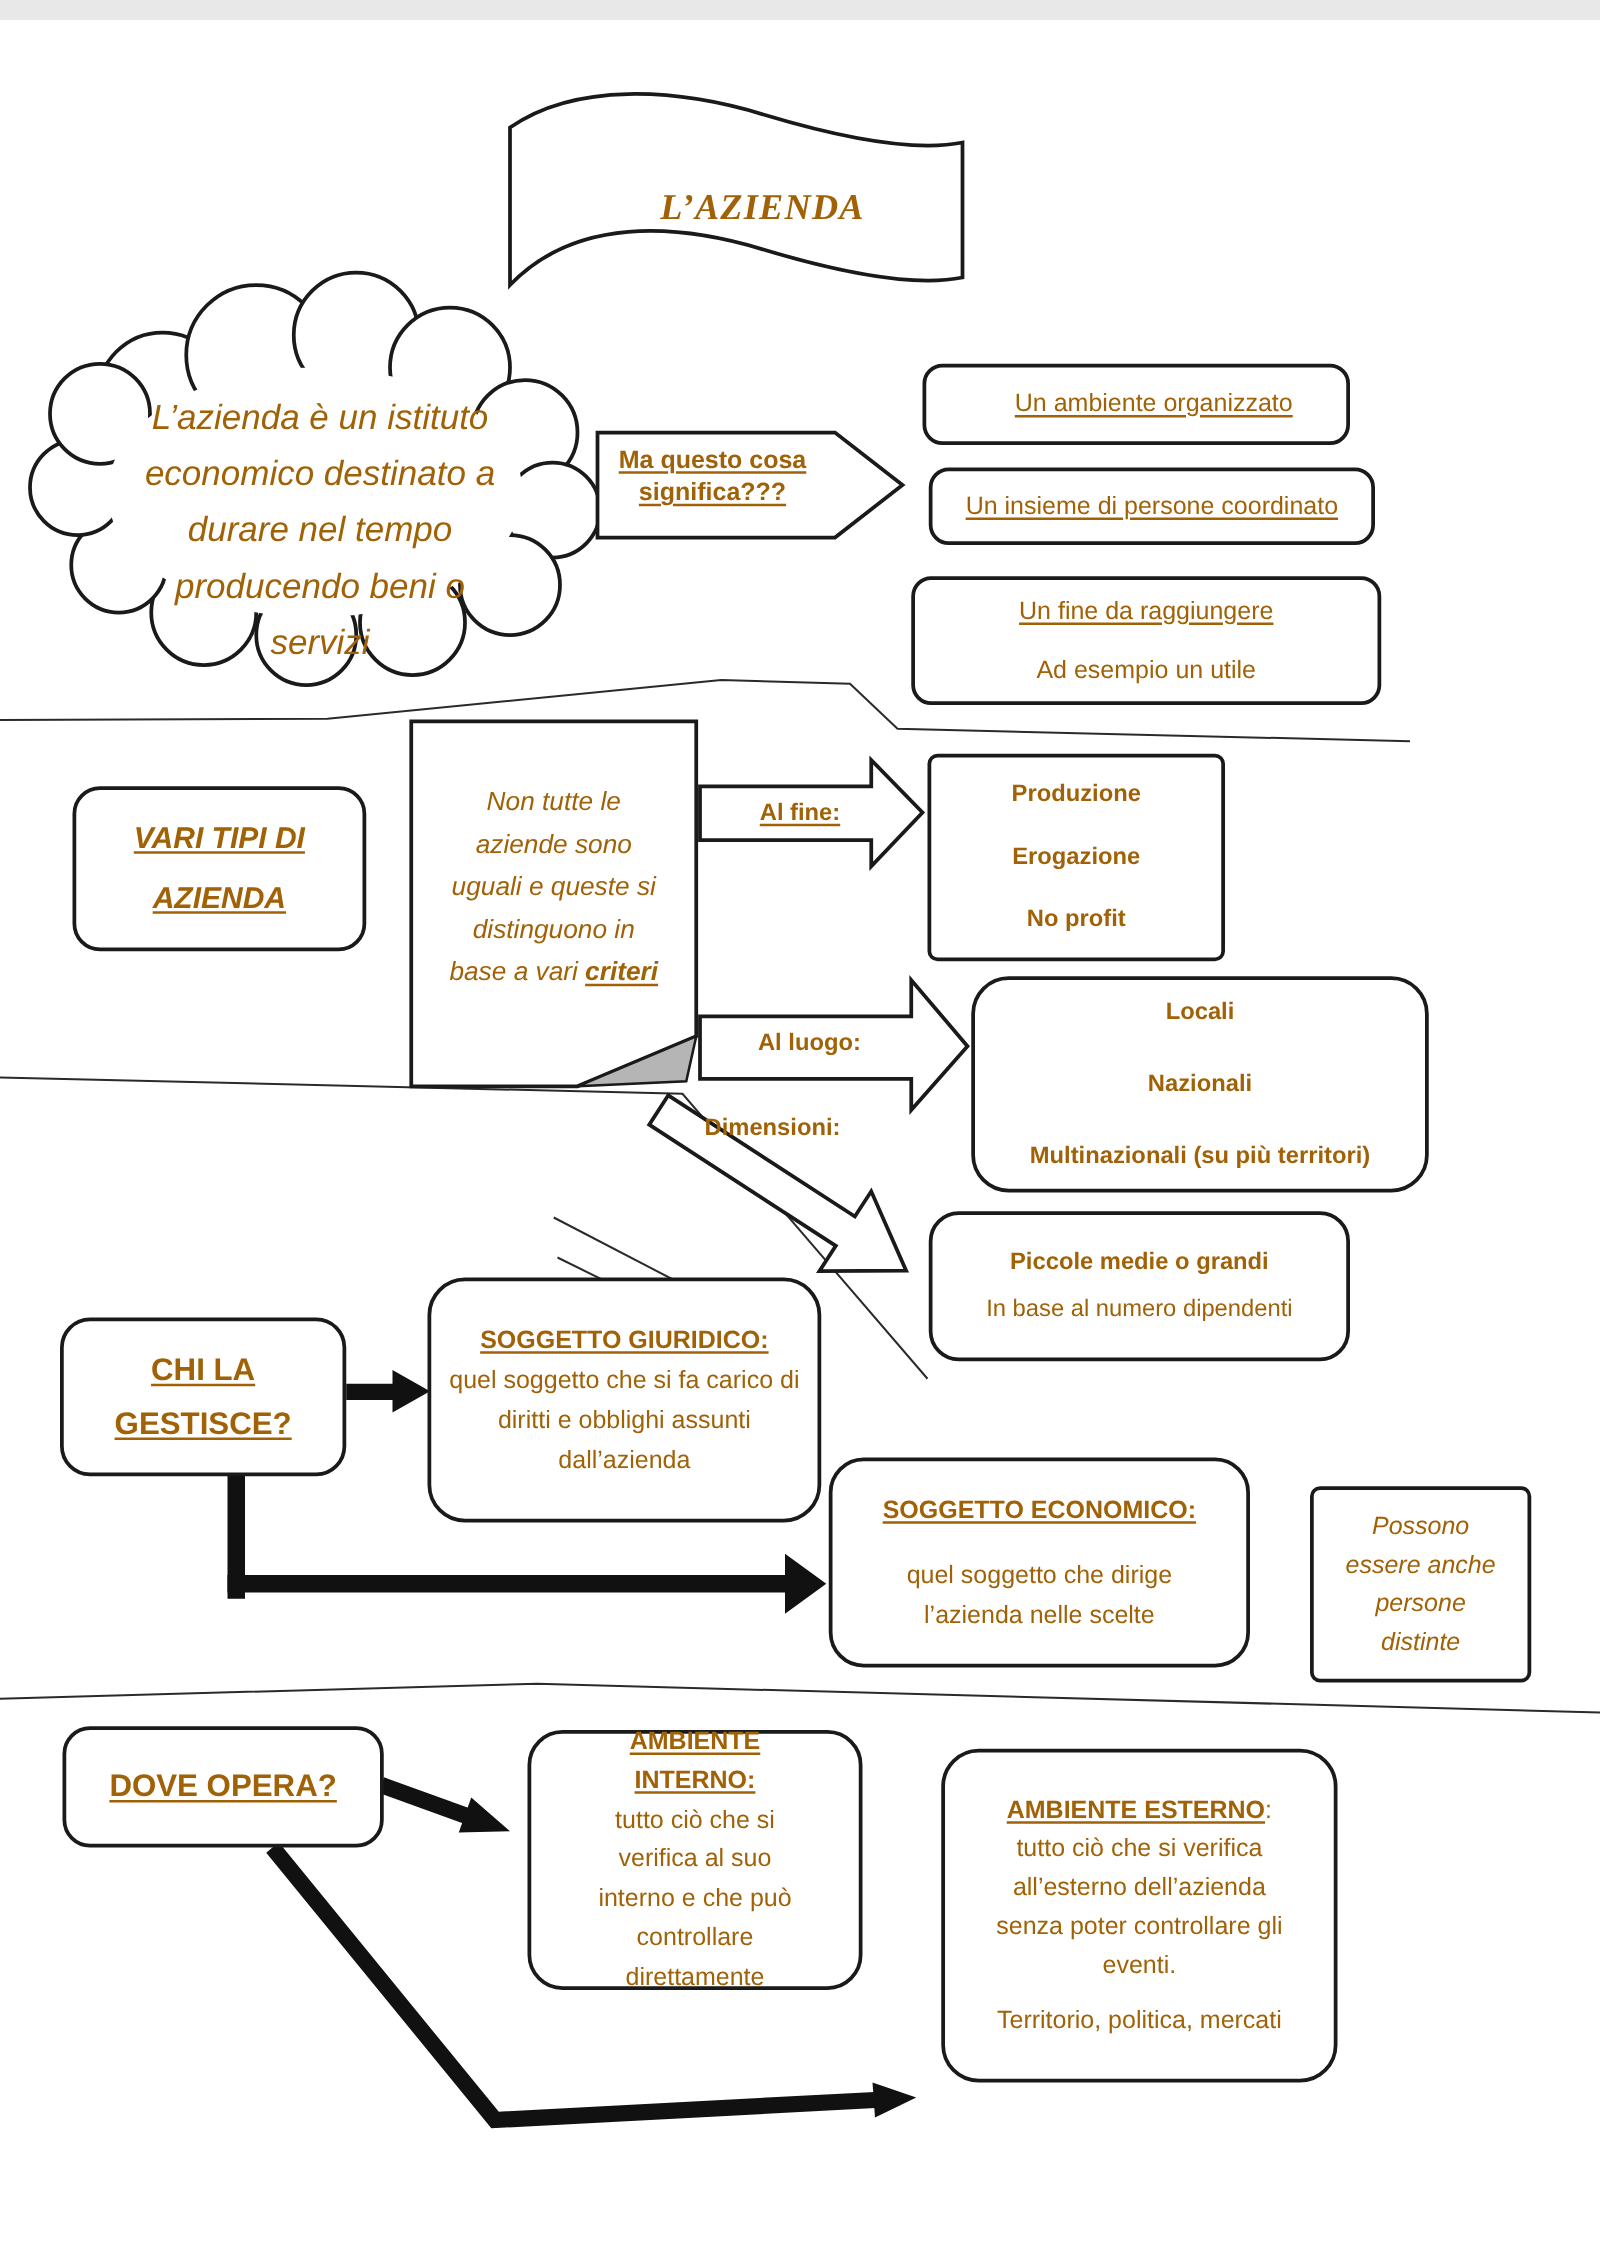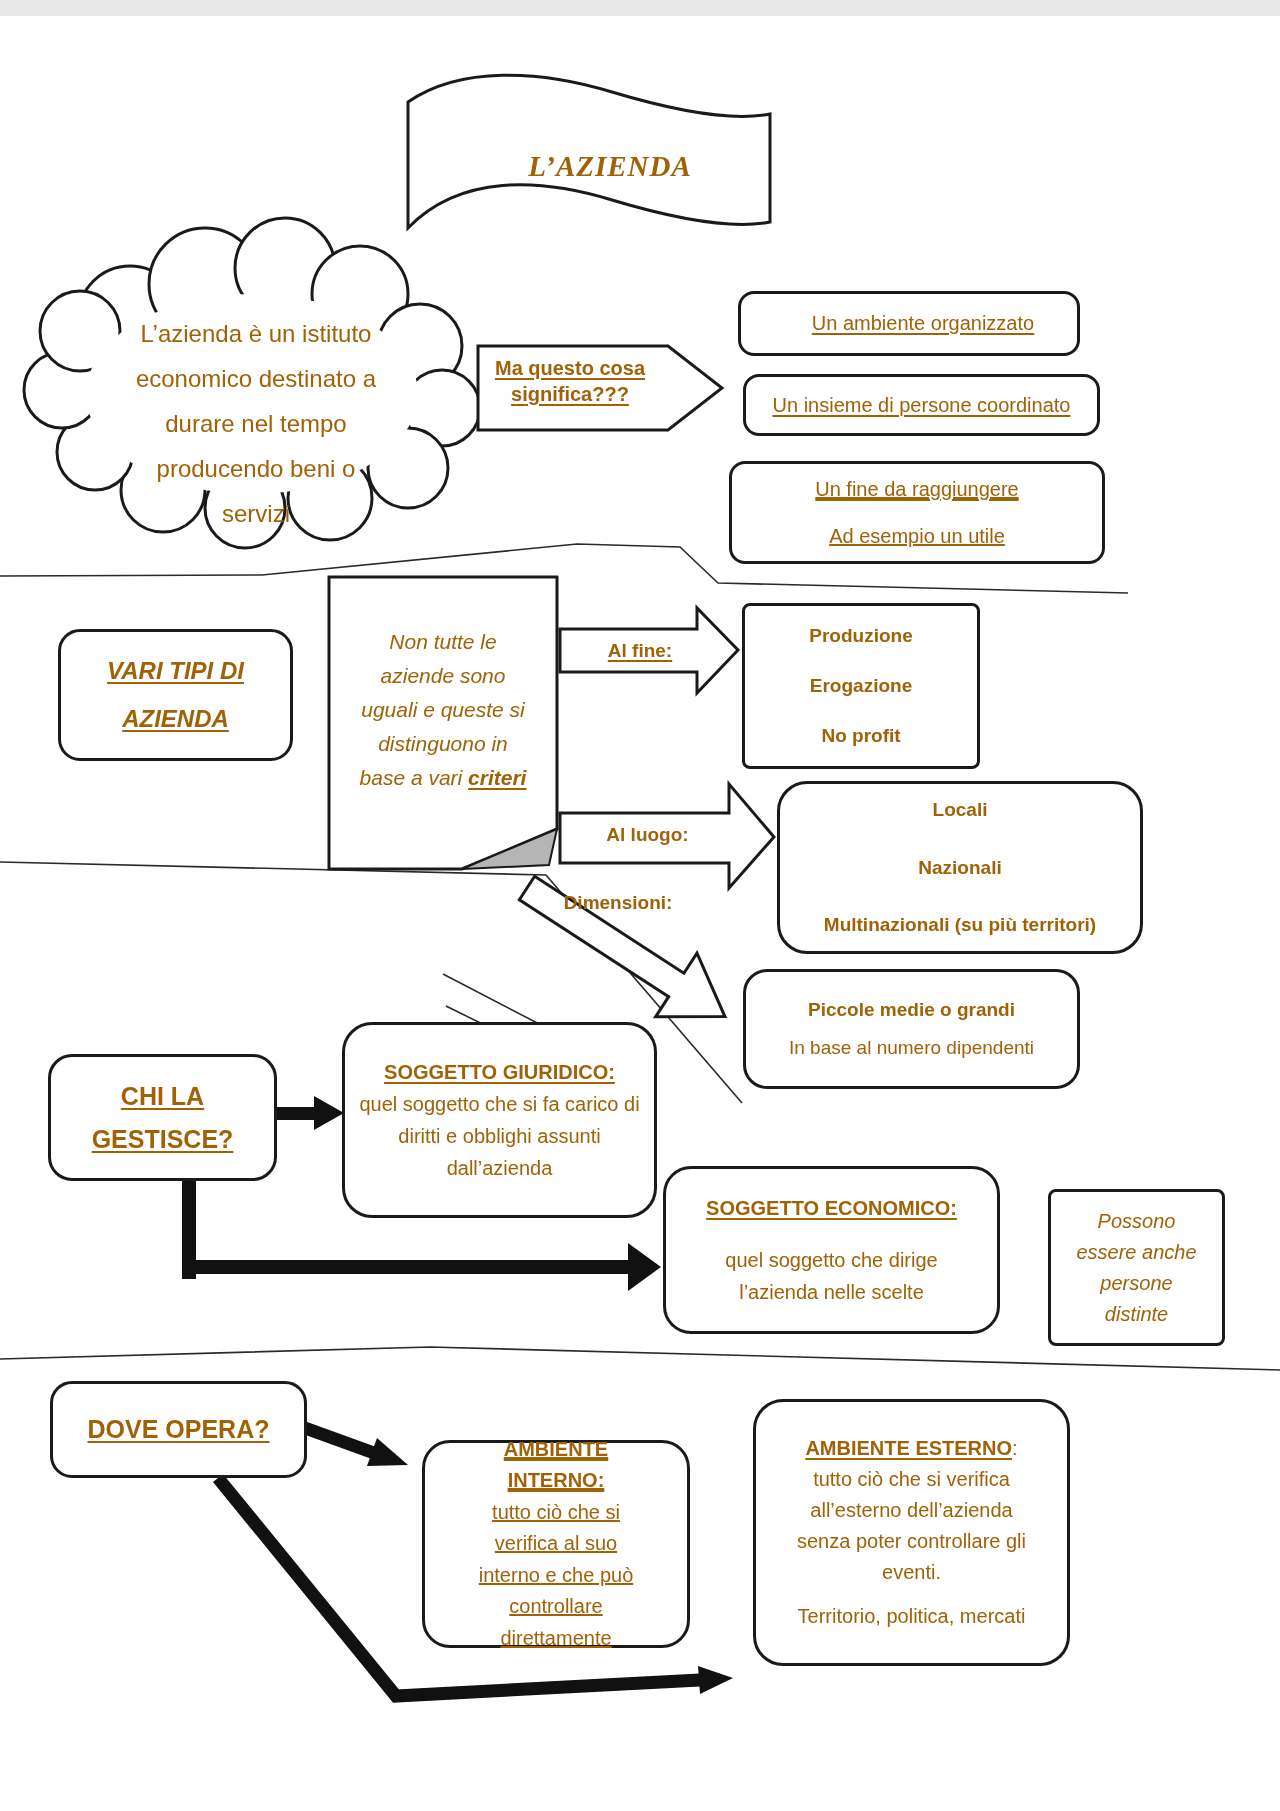--- a/index.html
+++ b/index.html
@@ -17,21 +17,21 @@
     text-align:center;box-sizing:border-box;z-index:2;line-height:1.25;
   }
   .txt{position:absolute;z-index:3;text-align:center;}
   .u{text-decoration:underline;text-decoration-thickness:2px;text-underline-offset:3px;}
   .b{font-weight:bold;}
   .i{font-style:italic;}
   .f20{font-size:20px;}
   .f19{font-size:19px;}
   .banner-title{font-family:"Liberation Serif",serif;font-weight:bold;font-style:italic;
     font-size:29px;letter-spacing:1px;}
-  .cloud-line{line-height:45px;font-size:24px;}
+  .cloud-line{line-height:45px;font-size:28px;font-style:italic;}
   .note-line{line-height:34px;font-size:21px;font-style:italic;}
   .heading-lg{font-size:25px;font-weight:bold;line-height:43px;}
   .items-gap26{row-gap:26px;}
   .items-gap34{row-gap:34px;}
   .bottom-bar{position:absolute;left:0;bottom:0;width:1280px;height:7px;z-index:4;}
 </style>
 </head>
 <body>
 
 <div class="page">
@@ -120,21 +120,21 @@
   </div>
 
   <div class="txt b u f19" style="left:565px;top:624px;width:150px;">Al fine:</div>
   <div class="txt b f19" style="left:565px;top:808px;width:165px;">Al luogo:</div>
   <div class="txt b f19" style="left:538px;top:876px;width:160px;">Dimensioni:</div>
 
   <div class="box u f20" style="left:738px;top:275px;width:342px;height:65px;border-radius:16px;padding-left:28px;">Un ambiente organizzato</div>
 
   <div class="box u f20" style="left:743px;top:358px;width:357px;height:62px;border-radius:16px;">Un insieme di persone coordinato</div>
 
-  <div class="box f20" style="left:729px;top:445px;width:376px;height:103px;border-radius:16px;row-gap:22px;text-decoration:underline;">
+  <div class="box f20" style="left:729px;top:445px;width:376px;height:103px;border-radius:16px;row-gap:22px;">
     <div class="u">Un fine da raggiungere</div>
     <div>Ad esempio un utile</div>
   </div>
 
   <div class="box b i u" style="left:58px;top:613px;width:235px;height:132px;font-size:24px;line-height:48px;border-radius:22px;padding:0 24px;">VARI TIPI DI AZIENDA</div>
 
   <div class="box b f19 items-gap26" style="left:742px;top:587px;width:238px;height:166px;">
     <div>Produzione</div>
     <div>Erogazione</div>
     <div>No profit</div>
@@ -160,21 +160,21 @@
 
   <div class="box f20" style="left:663px;top:1150px;width:337px;height:168px;border-radius:28px;line-height:32px;padding:0 34px;">
     <div class="b u" style="margin-bottom:20px;">SOGGETTO ECONOMICO:</div>
     <div>quel soggetto che dirige l’azienda nelle scelte</div>
   </div>
 
   <div class="box i f20" style="left:1048px;top:1173px;width:177px;height:157px;line-height:31px;padding:0 20px;">Possono essere anche persone distinte</div>
 
   <div class="box heading-lg u" style="left:50px;top:1365px;width:257px;height:97px;border-radius:22px;">DOVE OPERA?</div>
 
-  <div class="box f20" style="left:422px;top:1424px;width:268px;height:208px;border-radius:28px;line-height:31.5px;padding:0 41px;text-decoration:underline;">
+  <div class="box f20" style="left:422px;top:1368px;width:268px;height:208px;border-radius:28px;line-height:31.5px;padding:0 41px;">
     <div class="b u">AMBIENTE INTERNO:</div>
     <div>tutto ciò che si verifica al suo interno e che può controllare direttamente</div>
   </div>
 
   <div class="box f20" style="left:753px;top:1383px;width:317px;height:267px;border-radius:30px;line-height:31px;padding:0 28px;">
     <div><span class="b u">AMBIENTE ESTERNO</span><span>: tutto ciò che si verifica all’esterno dell’azienda senza poter controllare gli eventi.</span></div>
     <div style="margin-top:13px;">Territorio, politica, mercati</div>
   </div>
 
   <div class="bottom-bar" style="background:#4472c4;"></div>

